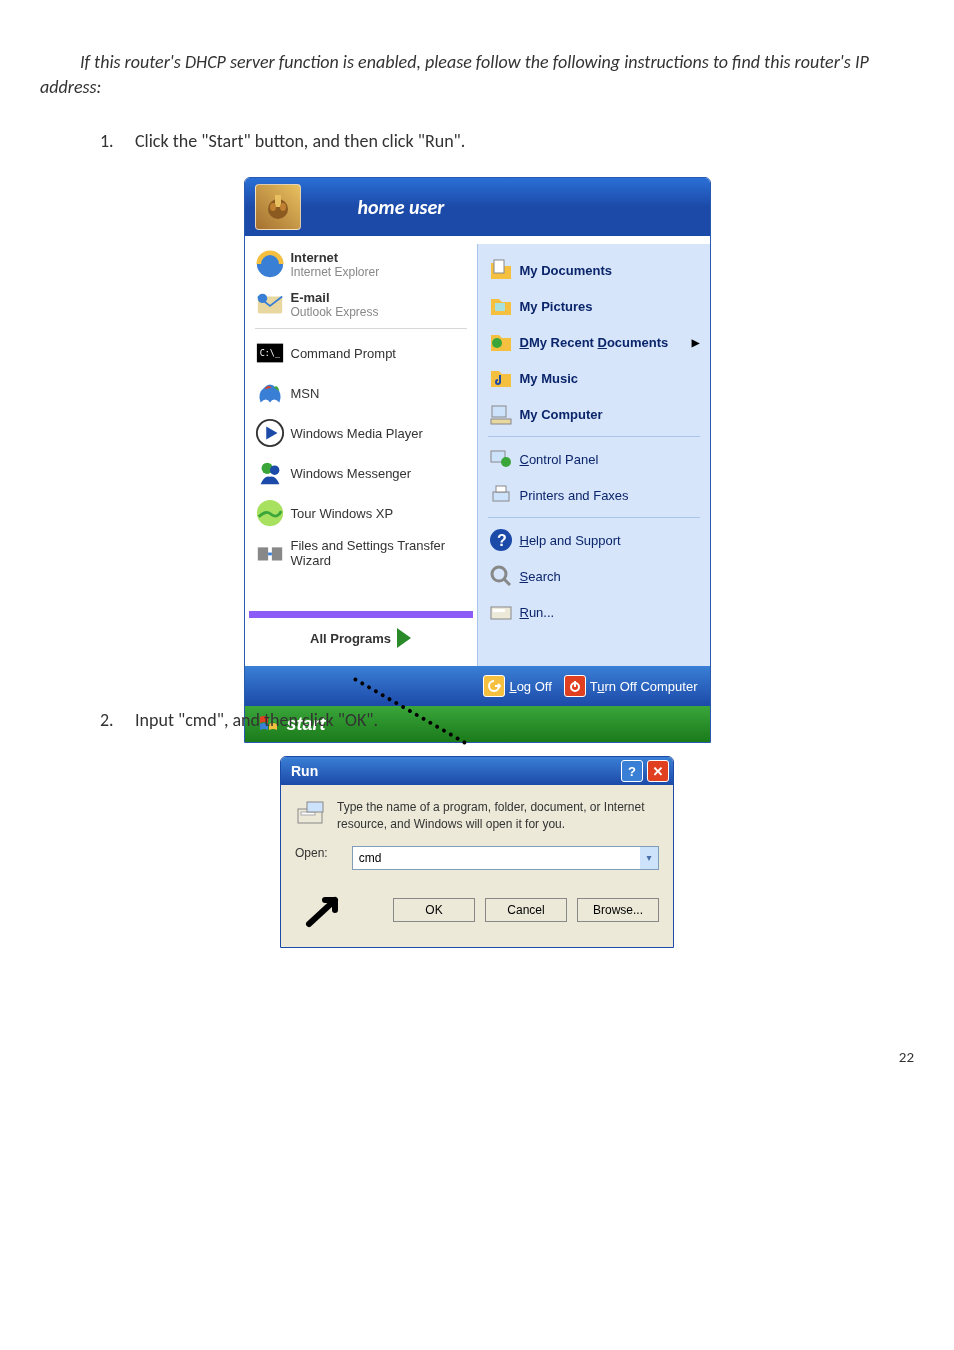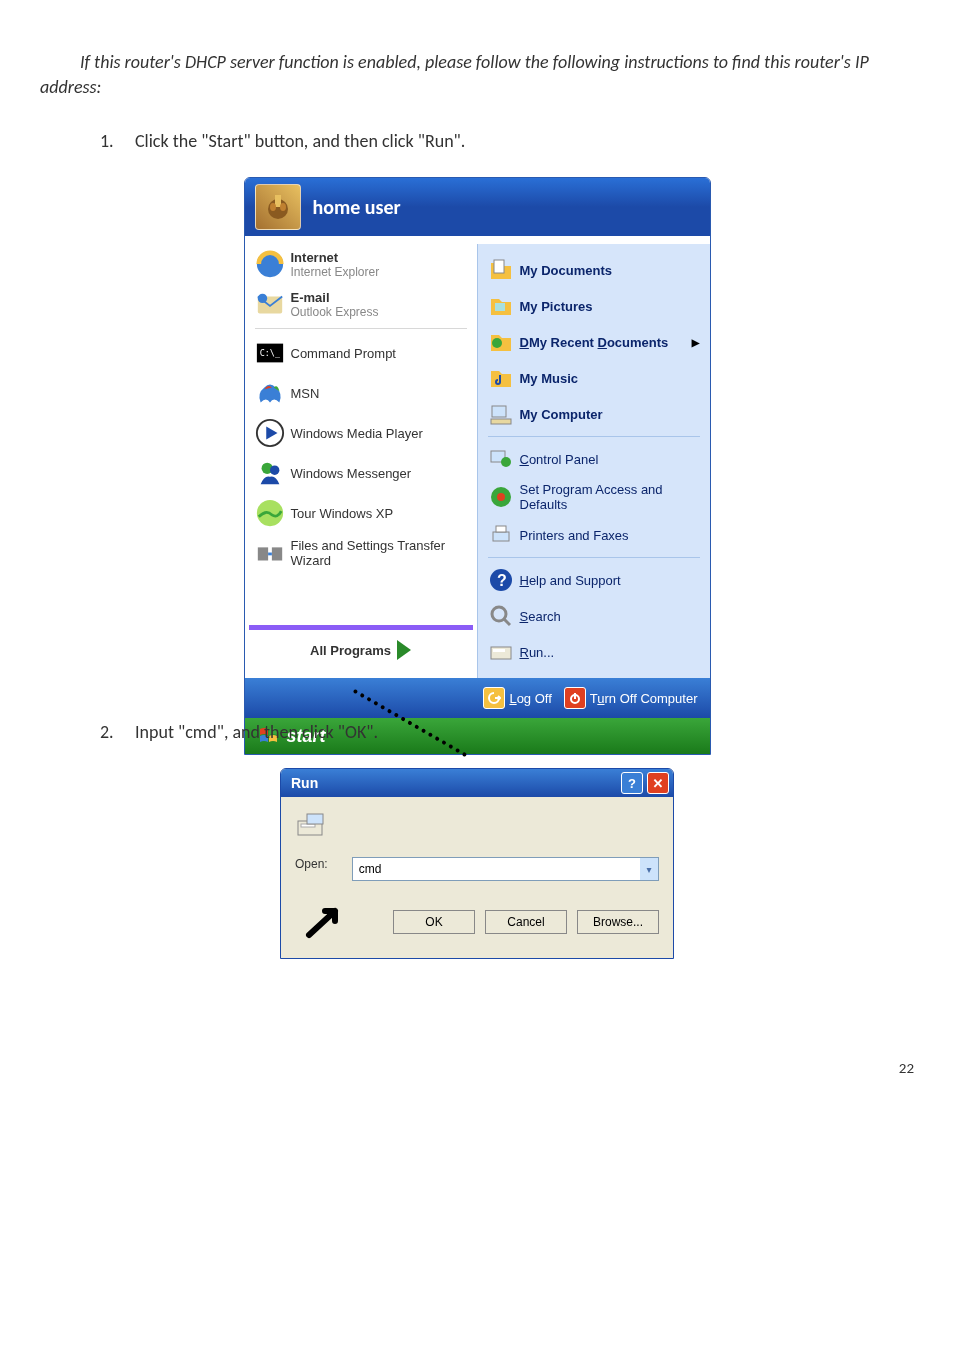--- a/index.html
+++ b/index.html
@@ -27,21 +27,23 @@
     background: #fff;
   }
   .sm-header {
     height: 58px;
     background: linear-gradient(to bottom, #2a6fd6 0%, #1c4aa8 50%, #1c4aa8 100%);
     display: flex;
     align-items: center;
     padding: 0 10px;
     color: #fff;
     font-size: 20px;
+    font-style: italic;
     font-weight: bold;
+    gap: 45px;
   }
   .sm-avatar {
     width: 44px; height: 44px;
     background: linear-gradient(45deg, #a47030, #e8c060);
     border: 1px solid rgba(255,255,255,0.6);
     border-radius: 4px;
     margin-right: 12px;
     display:flex;align-items:center;justify-content:center;
   }
   .sm-avatar svg{width:32px;height:32px}
@@ -76,21 +78,21 @@
     display:flex; justify-content:center;
     margin-right:6px; flex-shrink:0;
   }
   .sm-right .sm-item .icon{width:26px;height:26px}
   .sm-item .icon svg{width:100%;height:100%}
   .sm-sep { height:1px; background:#d8d8d8; margin:4px 6px; }
   .sm-right .sm-sep{ background:#a9c5ea; }
   .sm-allprograms{
     margin-top:auto; text-align:right;
     font-family:Tahoma,sans-serif; font-size:13px; font-weight:bold;
-    padding:10px 0; border-top:5px solid #8b5cf6;
+    padding:10px 0; border-top:7px solid #8b5cf6;
     display:flex; align-items:center; justify-content:center; gap:6px;
   }
   .green-arrow{width:0;height:0;border-top:10px solid transparent;border-bottom:10px solid transparent;border-left:14px solid #2a8a2a;}
   .sub-arrow{margin-left:auto;color:#000;font-size:10px;}
 
   .dotted-arrow{
     position:relative;
     height:0;
     margin:-74px auto 30px;
     width:465px;
@@ -318,29 +320,20 @@
             <svg viewBox="0 0 26 26">
               <rect x="3" y="5" width="14" height="11" fill="#cde3fb" stroke="#888"></rect>
               <circle cx="18" cy="16" r="5" fill="#3aa63a"></circle>
             </svg>
           </span>
         <span><u>C</u>ontrol Panel</span>
       </div>
       <div class="sm-item link">
         <span class="icon">
             <svg viewBox="0 0 26 26">
-              <circle cx="13" cy="13" r="10" fill="#3aa63a"></circle>
-              <circle cx="13" cy="13" r="4" fill="#e04020"></circle>
-            </svg>
-          </span>
-        <span>Set Program Access and Defaults</span>
-      </div>
-      <div class="sm-item link">
-        <span class="icon">
-            <svg viewBox="0 0 26 26">
               <rect x="5" y="10" width="16" height="9" fill="#cde3fb" stroke="#888"></rect>
               <rect x="8" y="4" width="10" height="6" fill="#fff" stroke="#888"></rect>
             </svg>
           </span>
         <span>Printers and Faxes</span>
       </div>
       <div class="sm-sep"></div>
       <div class="sm-item link">
         <span class="icon">
             <svg viewBox="0 0 26 26">
@@ -414,20 +407,21 @@
     <span class="tbtn help-btn">?</span>
     <span class="tbtn close-btn">✕</span>
   </div>
   <div class="run-body">
     <div class="run-desc">
       <span class="ricon"><svg viewBox="0 0 32 32">
             <rect x="3" y="10" width="24" height="14" fill="#ece9d8" stroke="#888"></rect>
             <rect x="6" y="13" width="14" height="3" fill="#fff" stroke="#aaa"></rect>
             <rect x="12" y="3" width="16" height="10" fill="#cde3fb" stroke="#888"></rect>
           </svg></span>
+      <p>Type the name of a program, folder, document, or Internet resource, and Windows will open it for you.</p>
     </div>
     <div class="run-input-row">
       <label>Open:</label>
       <div class="run-combo">
         <input type="text" value="cmd" style="">
         <span class="dd">▾</span>
       </div>
     </div>
     <div class="run-buttons">
       <span class="barrow"><svg viewBox="0 0 38 38">

